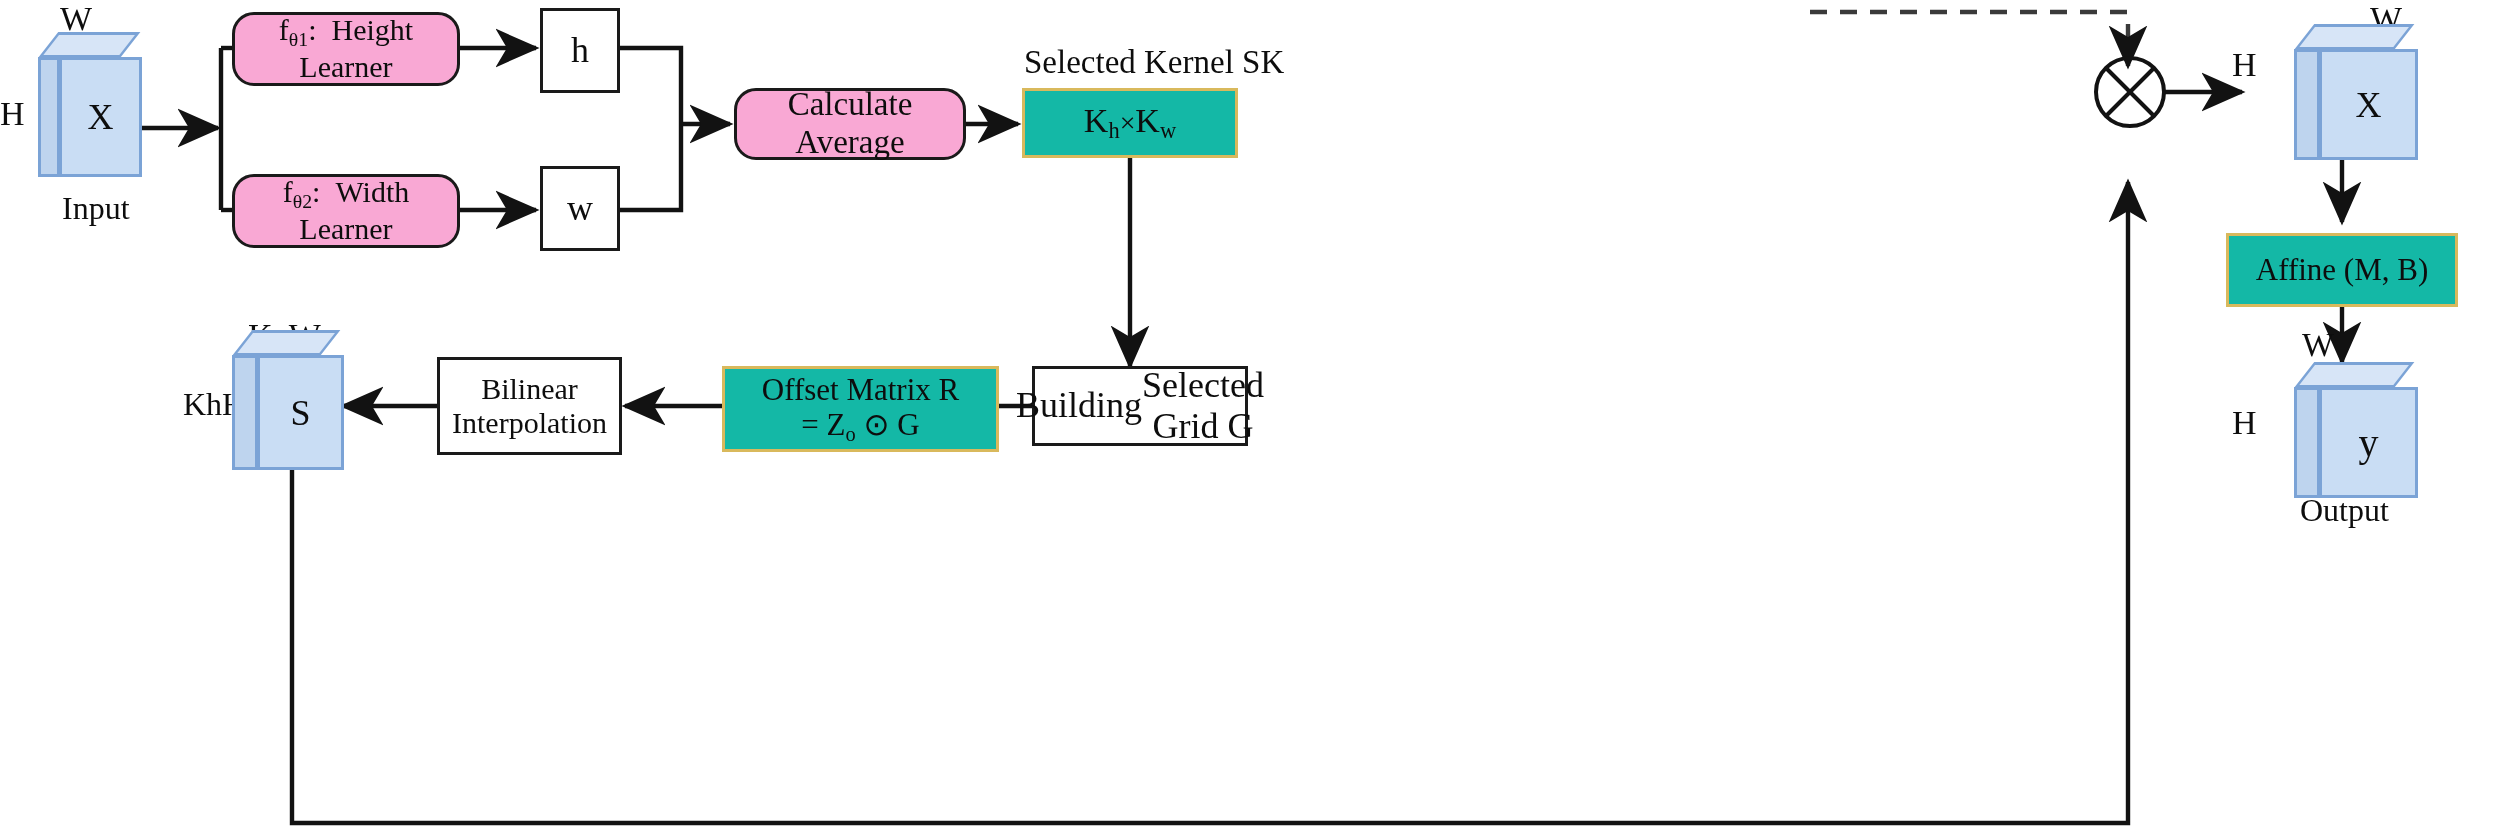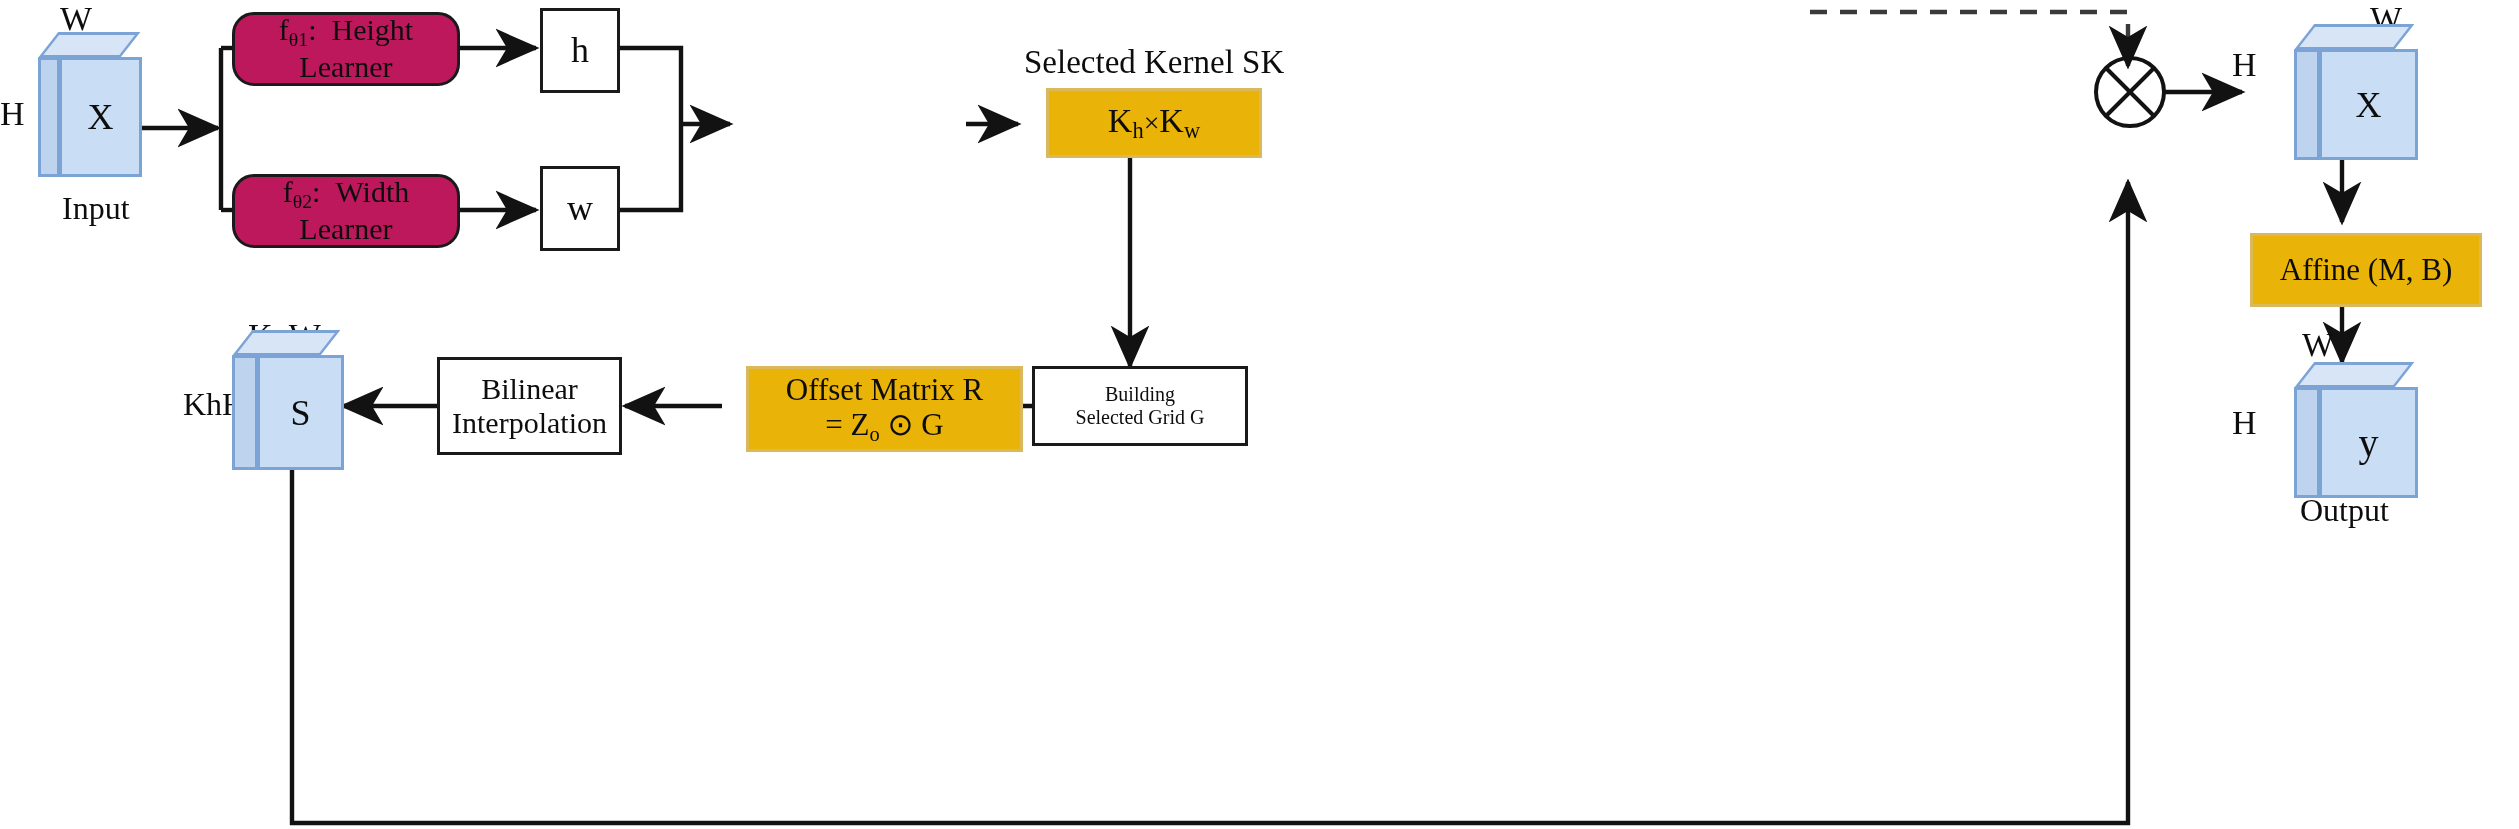--- a/index.html
+++ b/index.html
@@ -1,22 +1,22 @@
 <!DOCTYPE html>
 <html><head>
 <meta charset="utf-8">
 <style>
   html,body{margin:0;padding:0;background:#ffffff;}
   body{font-family:"Liberation Serif",serif;color:#0d0d0d;}
   #stage{position:relative;width:2519px;height:829px;background:#fff;overflow:hidden;}
   #wires{position:absolute;left:0;top:0;width:2519px;height:829px;pointer-events:none;}
   .node{position:absolute;box-sizing:border-box;display:flex;align-items:center;justify-content:center;text-align:center;line-height:1.15;}
   .rect{background:#ffffff;border:3px solid #1a1a1a;}
-  .round{background:#be185d;border:3px solid #1a1a1a;border-radius:22px;}
-  .yellow{background:#eab308;border:3px solid #d9b95c;margin-left:24px;}
+  .round{background:#f9a8d4;border:3px solid #1a1a1a;border-radius:22px;}
+  .yellow{background:#14b8a6;border:3px solid #d9b95c;}
   .lbl{position:absolute;white-space:nowrap;}
   .cube{position:absolute;}
   .cube .face{position:absolute;background:#c9ddf4;border:3px solid #7ba3d6;box-sizing:border-box;}
   .cube .top{position:absolute;background:#d7e5f7;border:3px solid #7ba3d6;box-sizing:border-box;}
   .cube .side{position:absolute;background:#bed4ee;border:3px solid #7ba3d6;box-sizing:border-box;}
   .cube .txt{position:absolute;display:flex;align-items:center;justify-content:center;width:100%;}
   sub{font-size:0.66em;vertical-align:-0.28em;}
   .f-it{font-style:normal;}
 </style>
 </head>
@@ -96,20 +96,23 @@
     </span>
   </div>
 
   <div class="node rect" style="left:540px;top:8px;width:80px;height:85px;font-size:36px;">
     <span>h</span>
   </div>
   <div class="node rect" style="left:540px;top:166px;width:80px;height:85px;font-size:36px;">
     <span>w</span>
   </div>
 
+  <div class="node round" style="left:734px;top:88px;width:232px;height:72px;font-size:33px;">
+    <span>Calculate Average</span>
+  </div>
 
   <div class="lbl" style="left:1024px;top:44px;font-size:33px;text-align:right;">Selected Kernel SK</div>
   <div class="node yellow" style="left:1022px;top:88px;width:216px;height:70px;font-size:34px;">
     <span>
       <span>K</span><sub>h</sub><span style="font-size:0.82em;">×</span><span>K</span><sub>w</sub>
     </span>
   </div>
 
   <div style="position:absolute;left:2094px;top:56px;width:72px;height:72px;border:4px solid #121212;border-radius:50%;box-sizing:border-box;">
     <svg width="64" height="64" viewBox="0 0 64 64" style="position:absolute;left:0;top:0;">
@@ -136,21 +139,21 @@
   <div class="lbl" style="left:2302px;top:326px;font-size:34px;">W</div>
   <div class="lbl" style="left:2232px;top:404px;font-size:34px;">H</div>
   <div class="cube" style="left:2294px;top:362px;width:124px;height:136px;">
     <div class="top" style="left:0;top:0;width:100px;height:26px;transform:skewX(-38deg);transform-origin:left bottom;"></div>
     <div class="side" style="left:0;top:25px;width:26px;height:111px;"></div>
     <div class="face" style="left:25px;top:25px;width:99px;height:111px;"></div>
     <div class="txt" style="left:25px;top:25px;width:99px;height:111px;font-size:40px;">y</div>
   </div>
   <div class="lbl" style="left:2300px;top:492px;font-size:32px;text-align:center;">Output</div>
 
-  <div class="node rect" style="left:1032px;top:366px;width:216px;height:80px;font-size:20px;flex-direction:column;">
+  <div class="node rect" style="left:1032px;top:366px;width:216px;height:80px;font-size:36px;flex-direction:row;">
     <span>Building</span>
     <span>Selected Grid G</span>
   </div>
 
   <div class="node yellow" style="left:722px;top:366px;width:277px;height:86px;font-size:31px;flex-direction:column;">
     <span>Offset Matrix R</span>
     <span>
       <span>= Z</span><sub>o</sub><span> ⊙ G</span>
     </span>
   </div>

